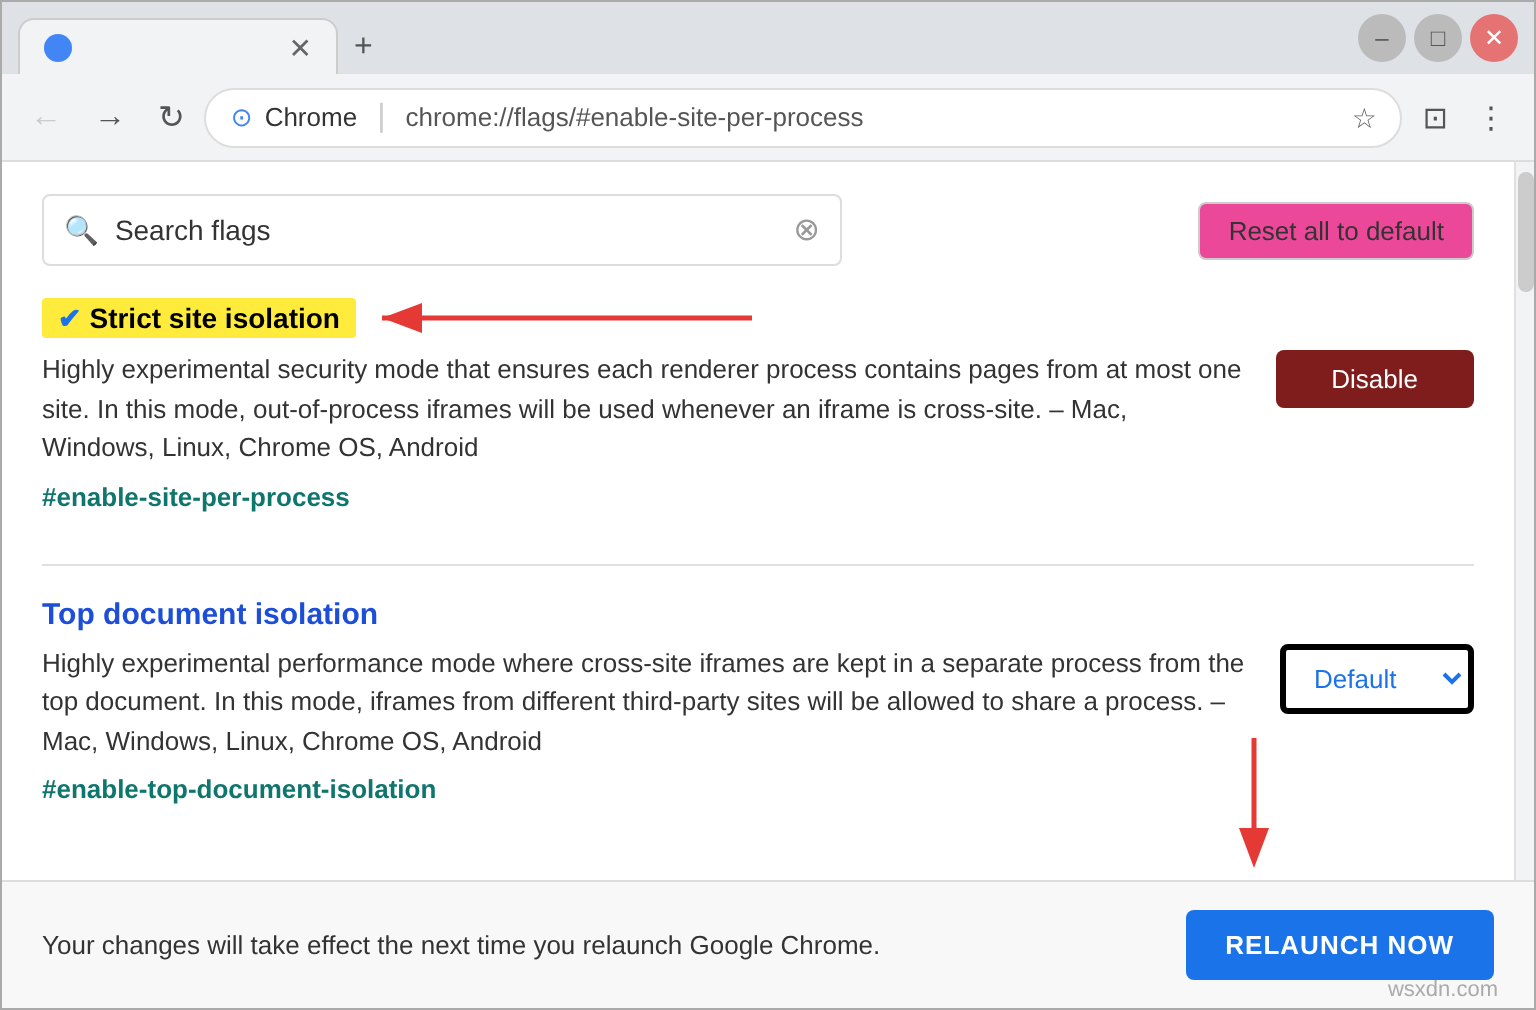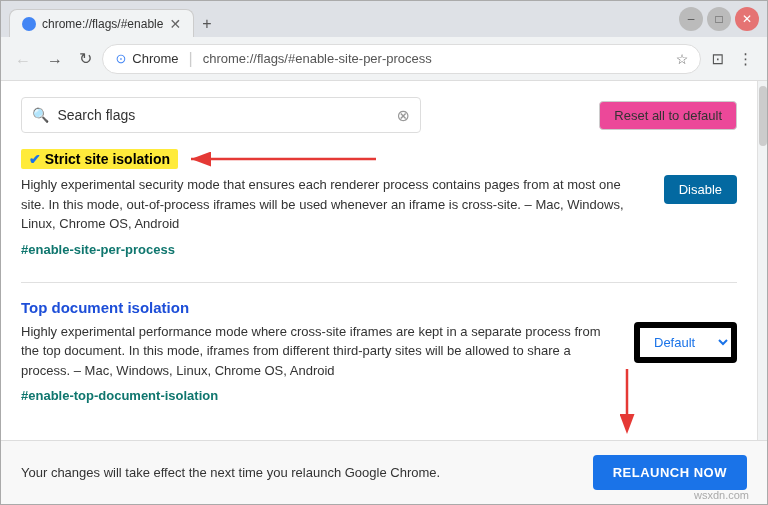--- a/index.html
+++ b/index.html
@@ -51,21 +51,21 @@
     .flag-item { margin-bottom: 24px; }
     .flag-title-row { display: flex; align-items: center; gap: 8px; margin-bottom: 6px; }
     .flag-badge { background: #ffeb3b; padding: 2px 8px; border-radius: 2px; display: flex; align-items: center; gap: 4px; font-weight: bold; font-size: 14px; }
     .flag-badge-icon { color: #1a73e8; font-size: 14px; }
     .flag-description { font-size: 13px; color: #333; line-height: 1.5; margin-bottom: 6px; max-width: 680px; }
     .flag-link { color: #0f766e; font-size: 13px; text-decoration: none; font-weight: bold; }
 
     .flag-title-bold { font-weight: bold; font-size: 15px; color: #1d4ed8; }
 
     
-    .disable-btn { background: #0369a1; color: white; border: none; border-radius: 4px; padding: 7px 15px; font-size: 13px; cursor: pointer; }
+    .disable-btn { background: #7f1d1d; color: white; border: none; border-radius: 4px; padding: 7px 28px; font-size: 13px; cursor: pointer; }
 
     
     .bottom-bar { background: #f8f8f8; border-top: 1px solid #ddd; height: 64px; display: flex; align-items: center; padding: 0 20px; gap: 16px; }
     .bottom-text { font-size: 13px; color: #333; flex: 1; }
     .relaunch-btn { background: #1a73e8; color: white; border: none; border-radius: 4px; padding: 10px 20px; font-size: 13px; font-weight: bold; cursor: pointer; letter-spacing: 0.5px; }
 
     
     .separator { border: none; border-top: 1px solid #e0e0e0; margin: 16px 0; }
 
     
@@ -78,21 +78,20 @@
   </style>
 </head>
 <body>
 
 <div class="window">
 
   <div class="title-bar">
     <div class="tab-area">
       <div class="tab">
         <span class="tab-icon"></span>
-        <span>chrome://flags/#enable</span>
         <span class="tab-close">✕</span>
       </div>
       <button class="new-tab-btn">+</button>
     </div>
     <div class="window-controls">
       <button class="win-btn win-minimize">–</button>
       <button class="win-btn win-maximize">□</button>
       <button class="win-btn" style="background:#e57373;color:white;">✕</button>
     </div>
   </div>
@@ -158,21 +157,21 @@
         <div class="flag-item">
           <div class="flag-title-row">
             <span class="flag-title-bold">Top document isolation</span>
           </div>
           <div style="display:flex; align-items:flex-start; justify-content:space-between;">
             <div style="max-width:640px;">
               <p class="flag-description">Highly experimental performance mode where cross-site iframes are kept in a separate process from the top document. In this mode, iframes from different third-party sites will be allowed to share a process.  – Mac, Windows, Linux, Chrome OS, Android</p>
               <a class="flag-link" href="#">#enable-top-document-isolation</a>
             </div>
             <div style="margin-left:16px; flex-shrink:0; position:relative;">
-              <select style="border:6px solid #000000; border-radius:4px; padding:6px 10px; font-size:13px; color:#1a73e8; background:white; cursor:pointer; appearance:auto;">
+              <select style="border:3px solid #000000; border-radius:4px; padding:6px 10px; font-size:13px; color:#1a73e8; background:white; cursor:pointer; appearance:auto;">
                 <option value="default">Default</option>
                 <option value="enabled">Enabled</option>
                 <option value="disabled">Disabled</option>
               </select>
             </div>
           </div>
         </div>
 
         <svg style="position:absolute; bottom:-30px; right:80px;" width="60" height="70">
           <defs>

